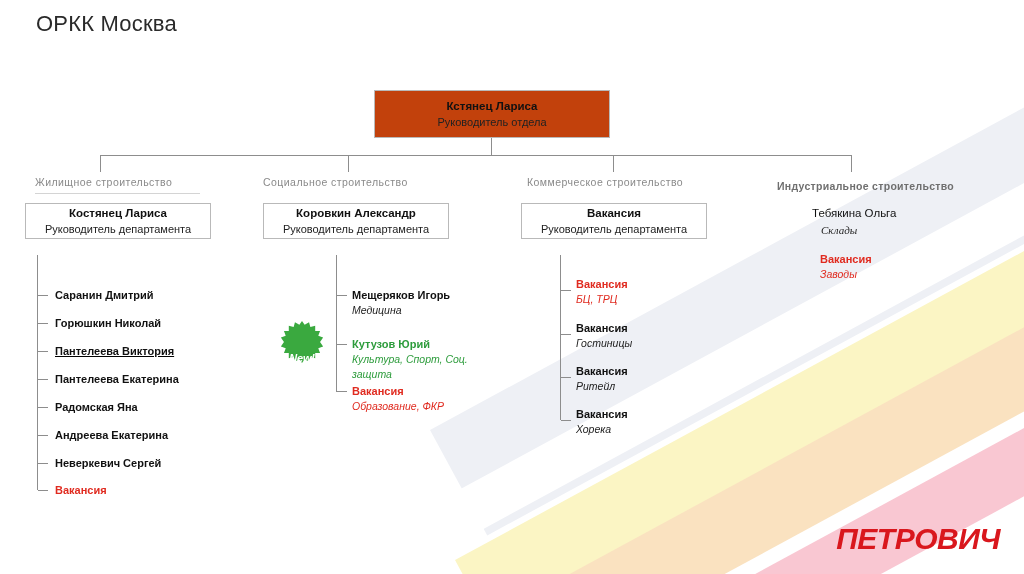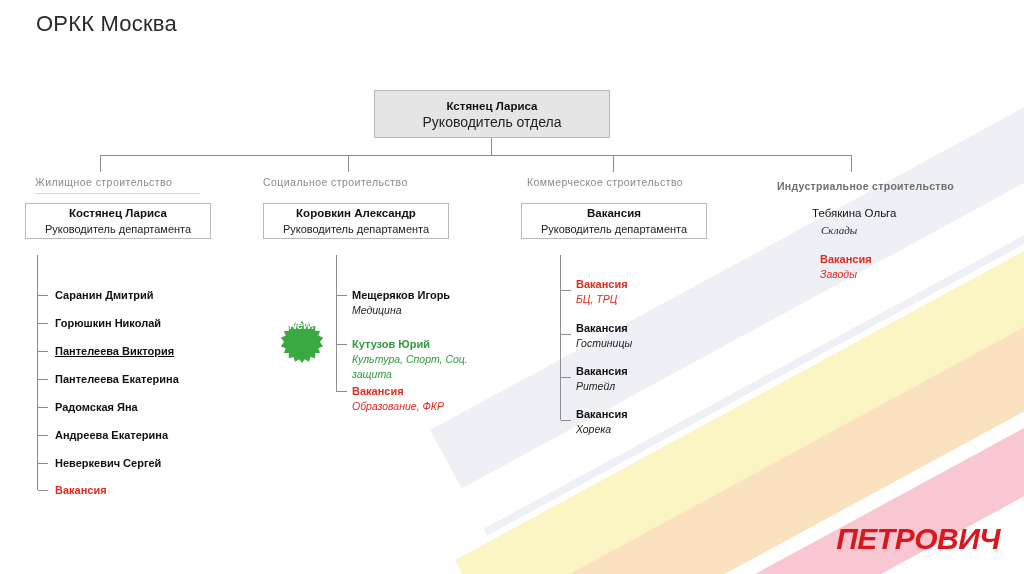--- a/index.html
+++ b/index.html
@@ -77,35 +77,35 @@
   }
 
   
   .root-box {
     position: absolute;
     left: 374px;
     top: 90px;
     width: 236px;
     height: 48px;
     border: 1px solid #b9b9b9;
-    background: #e5e5e5;
+    background: #c2410c;
     box-sizing: border-box;
     display: flex;
     flex-direction: column;
     align-items: center;
     justify-content: center;
   }
   .root-name {
     font-size: 11.5px;
     font-weight: bold;
     color: #111;
     line-height: 16px;
   }
   .root-role {
-    font-size: 14px;
+    font-size: 11px;
     color: #222;
     line-height: 16px;
   }
 
   
   .conn { position: absolute; background: #8d8d8d; }
   .conn-v-root { left: 491px; top: 138px; width: 1px; height: 17px; }
   .conn-h-main  { left: 100px; top: 155px; width: 751px; height: 1px; }
   .conn-drop    { top: 155px; width: 1px; height: 17px; }
 
@@ -200,21 +200,21 @@
   .staff .s-sub.wrap { white-space: normal; width: 140px; }
 
   
   .new-badge {
     position: absolute;
     left: 280px;
     top: 320px;
     width: 44px;
     height: 44px;
     display: flex;
-    align-items: flex-start;
+    align-items: flex-end;
     justify-content: center;
   }
   .new-badge svg { position: absolute; inset: 0; }
   .new-badge .nb-text {
     position: relative;
     font-size: 11px;
     font-weight: bold;
     font-style: italic;
     color: #ffffff;
     line-height: 1;

